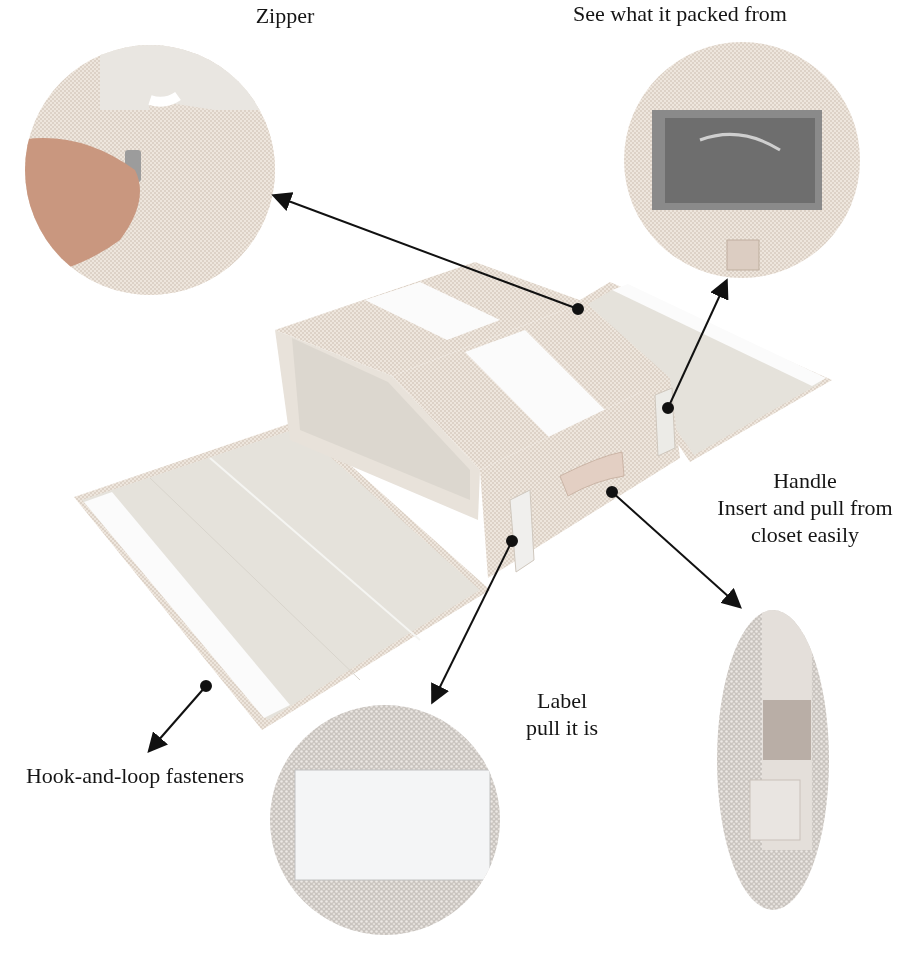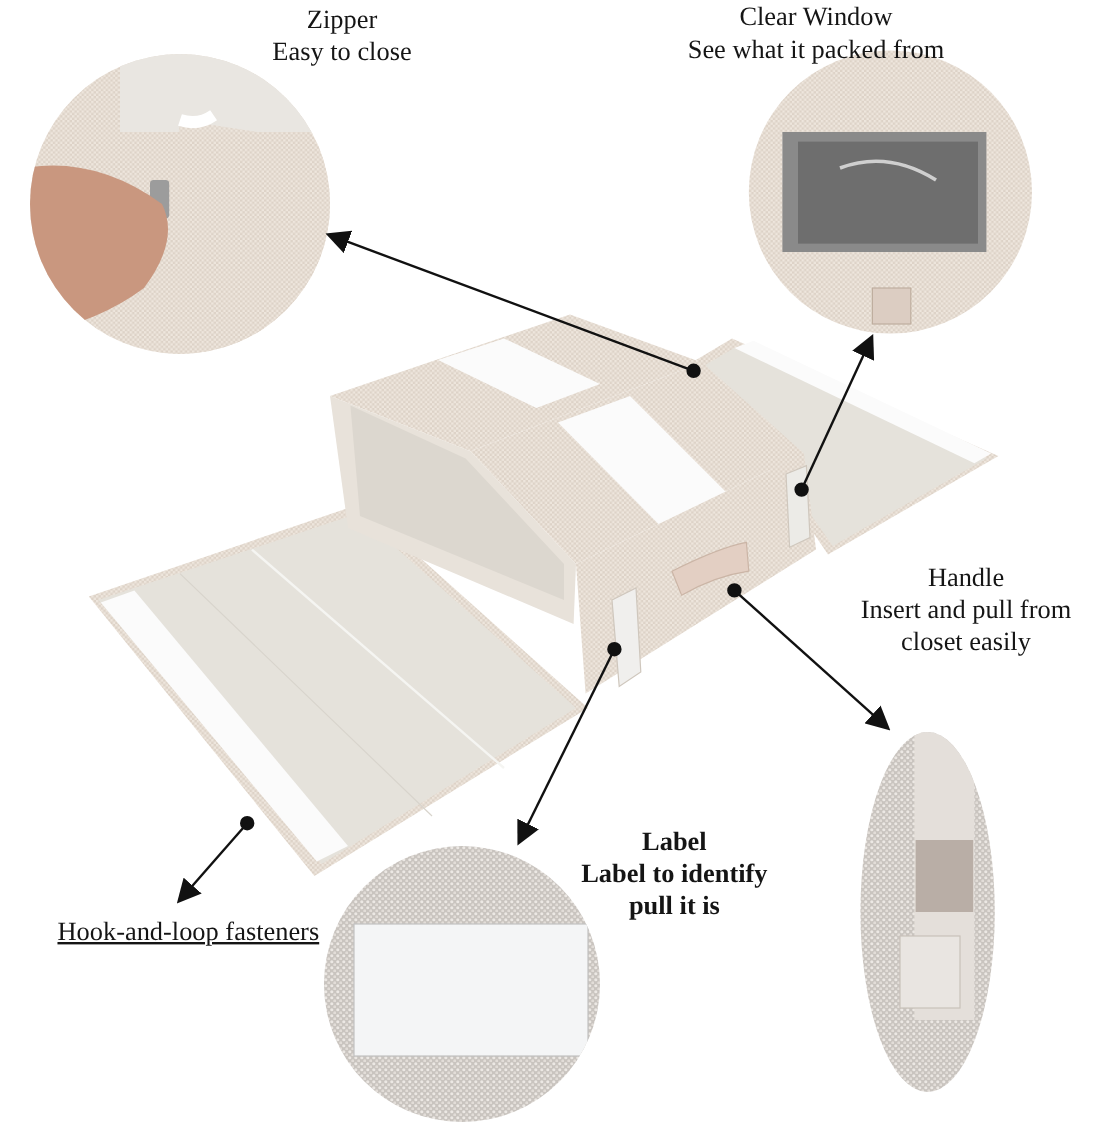--- a/index.html
+++ b/index.html
@@ -111,35 +111,32 @@
     <line x1="612" y1="492" x2="739" y2="606" marker-end="url(#arrowhead)"></line>
     <circle cx="512" cy="541" r="5"></circle>
     <line x1="512" y1="541" x2="433" y2="701" marker-end="url(#arrowhead)"></line>
     <circle cx="206" cy="686" r="5"></circle>
     <line x1="206" y1="686" x2="150" y2="750" marker-end="url(#arrowhead)"></line>
   </g>
 </svg>
 
 <div class="caption" style="left:205px; top:2px; width:160px;">
   <div>Zipper</div>
-  <div>Easy to close</div>
 </div>
 
 <div class="caption" style="left:540px; top:0px; width:280px;">
-  <div>Clear Window</div>
   <div>See what it packed from</div>
 </div>
 
 <div class="caption" style="left:695px; top:467px; width:220px;">
   <div>Handle</div>
   <div>Insert and pull from</div>
   <div>closet easily</div>
 </div>
 
-<div class="caption" style="left:462px; top:687px; width:200px;font-weight:bold;">
+<div class="caption" style="left:462px; top:687px; width:200px;">
   <div>Label</div>
-  <div>Label to identify</div>
   <div>pull it is</div>
 </div>
 
-<div class="caption" style="left:4px; top:762px; width:262px; text-align:right;text-decoration:underline;">
+<div class="caption" style="left:4px; top:762px; width:262px; text-align:center;">
   <div>Hook-and-loop fasteners</div>
 </div>
 
 </body></html>

